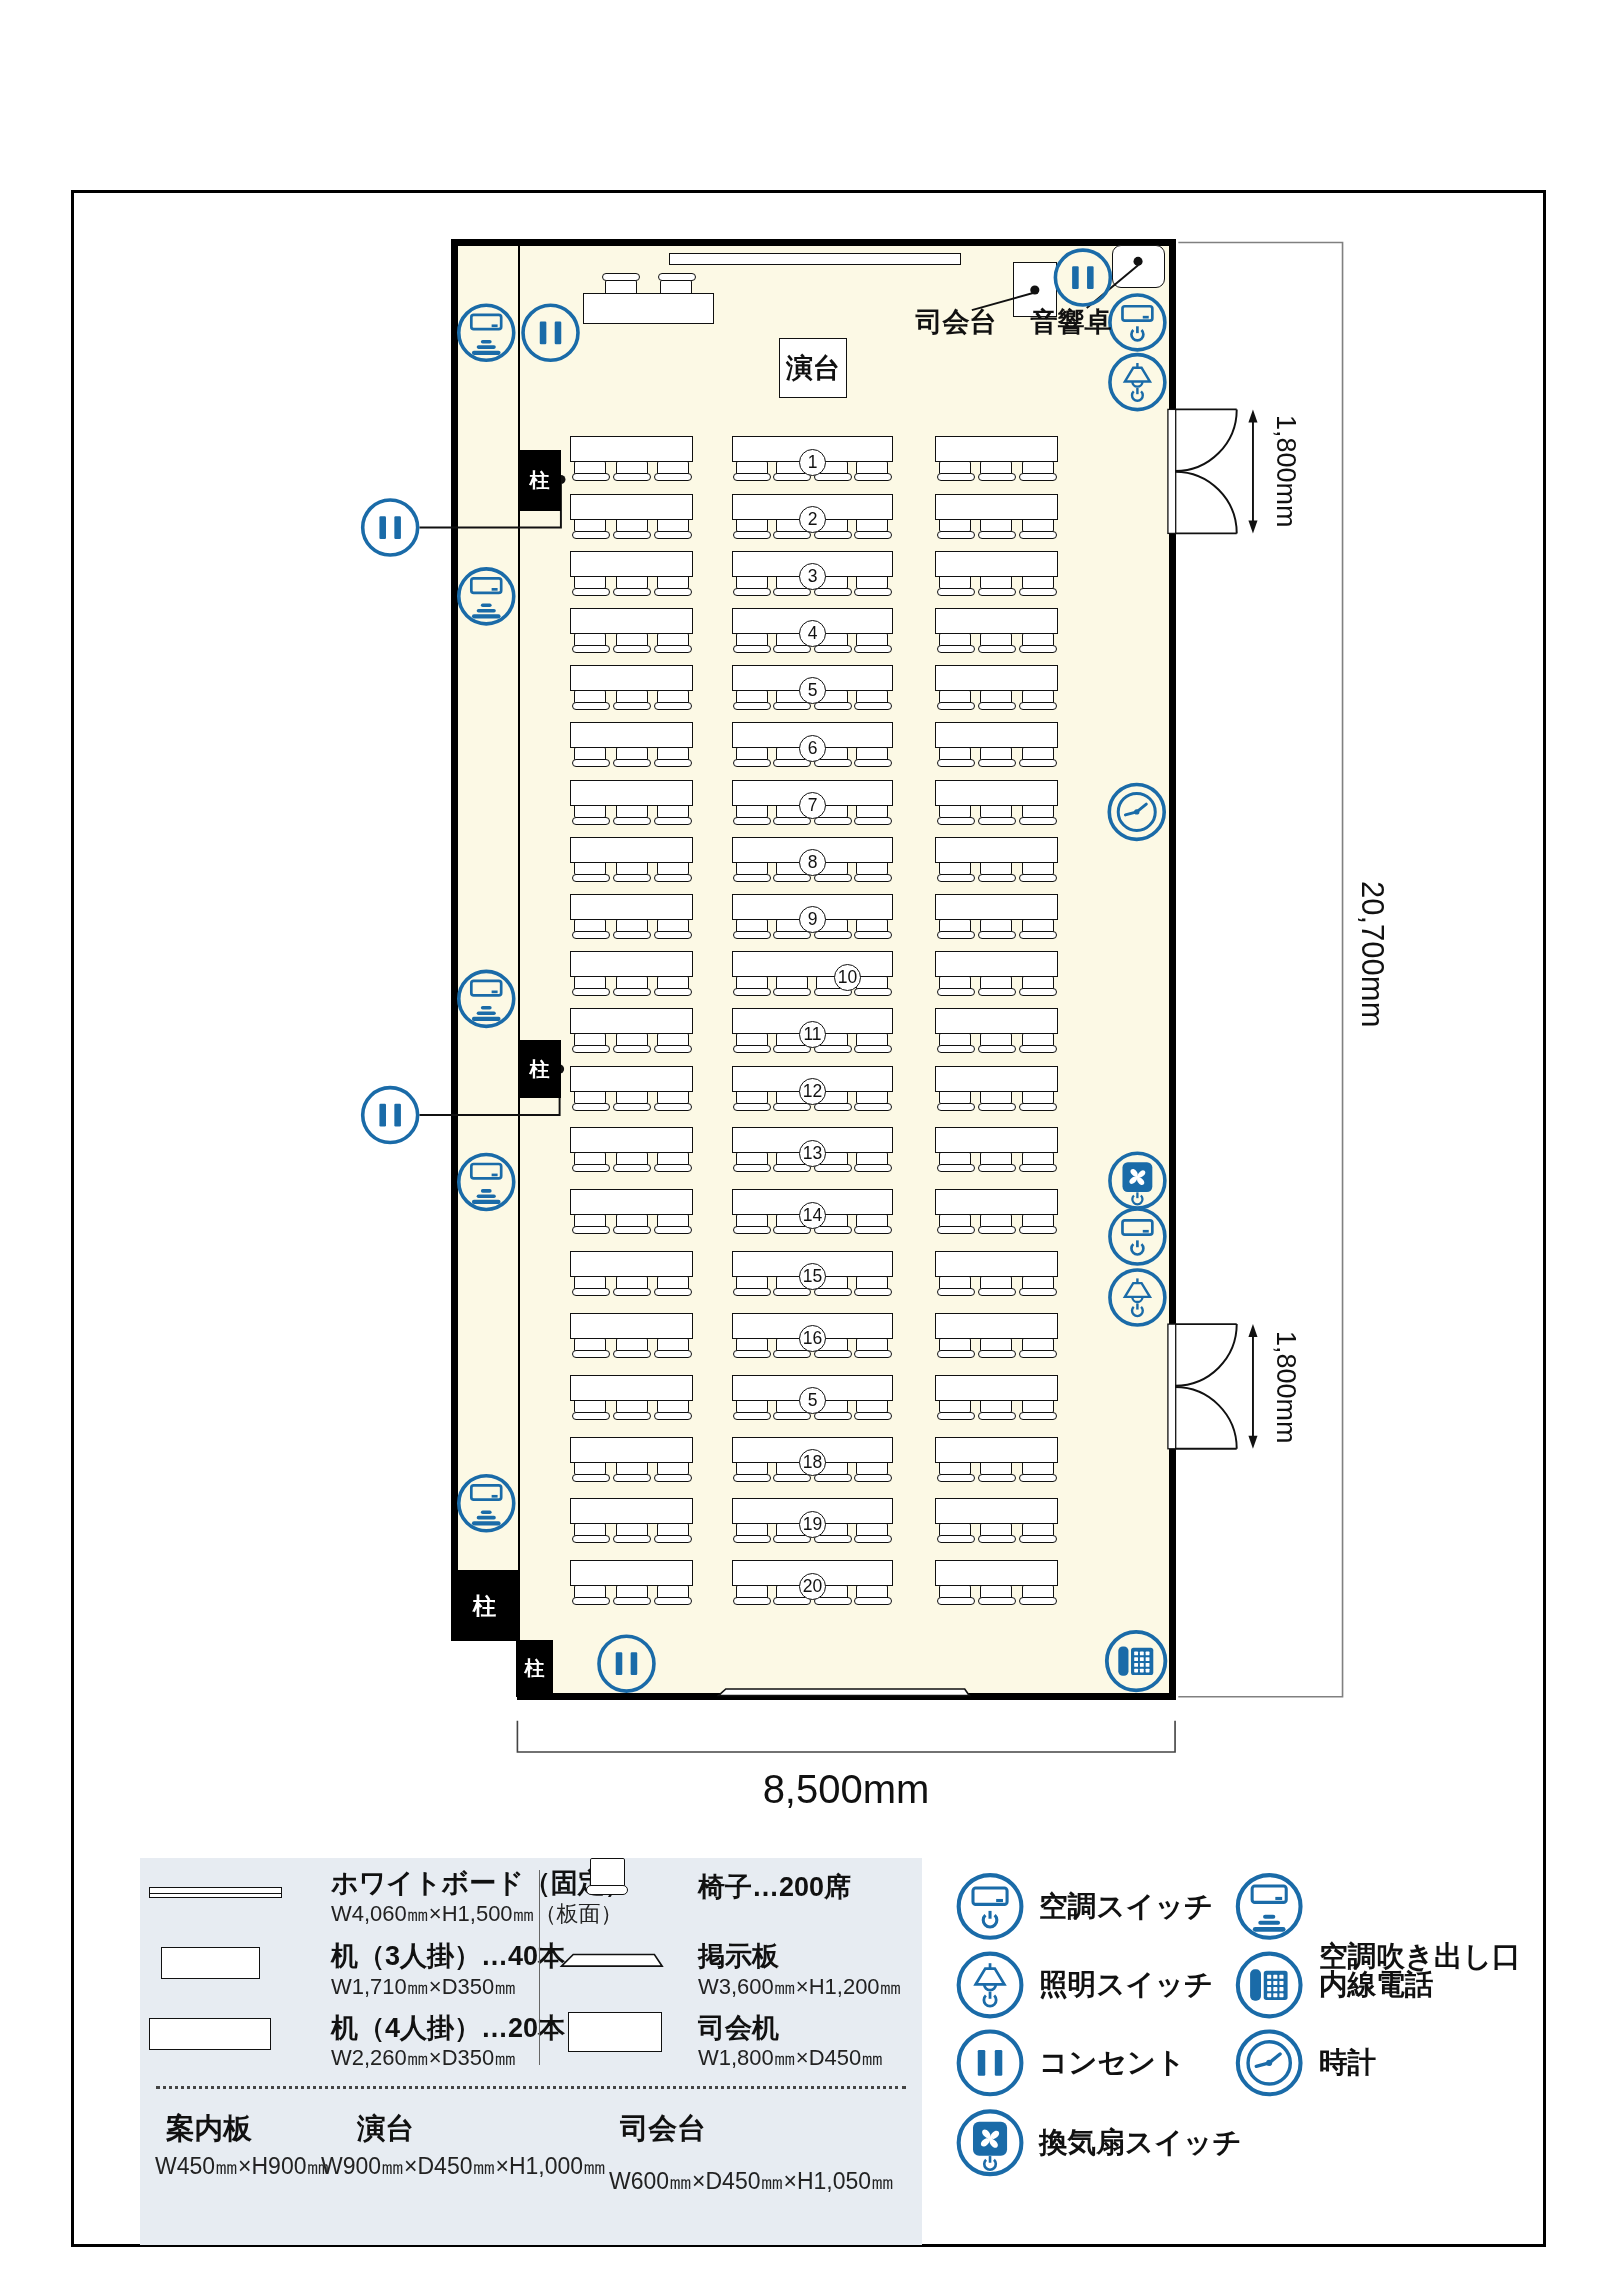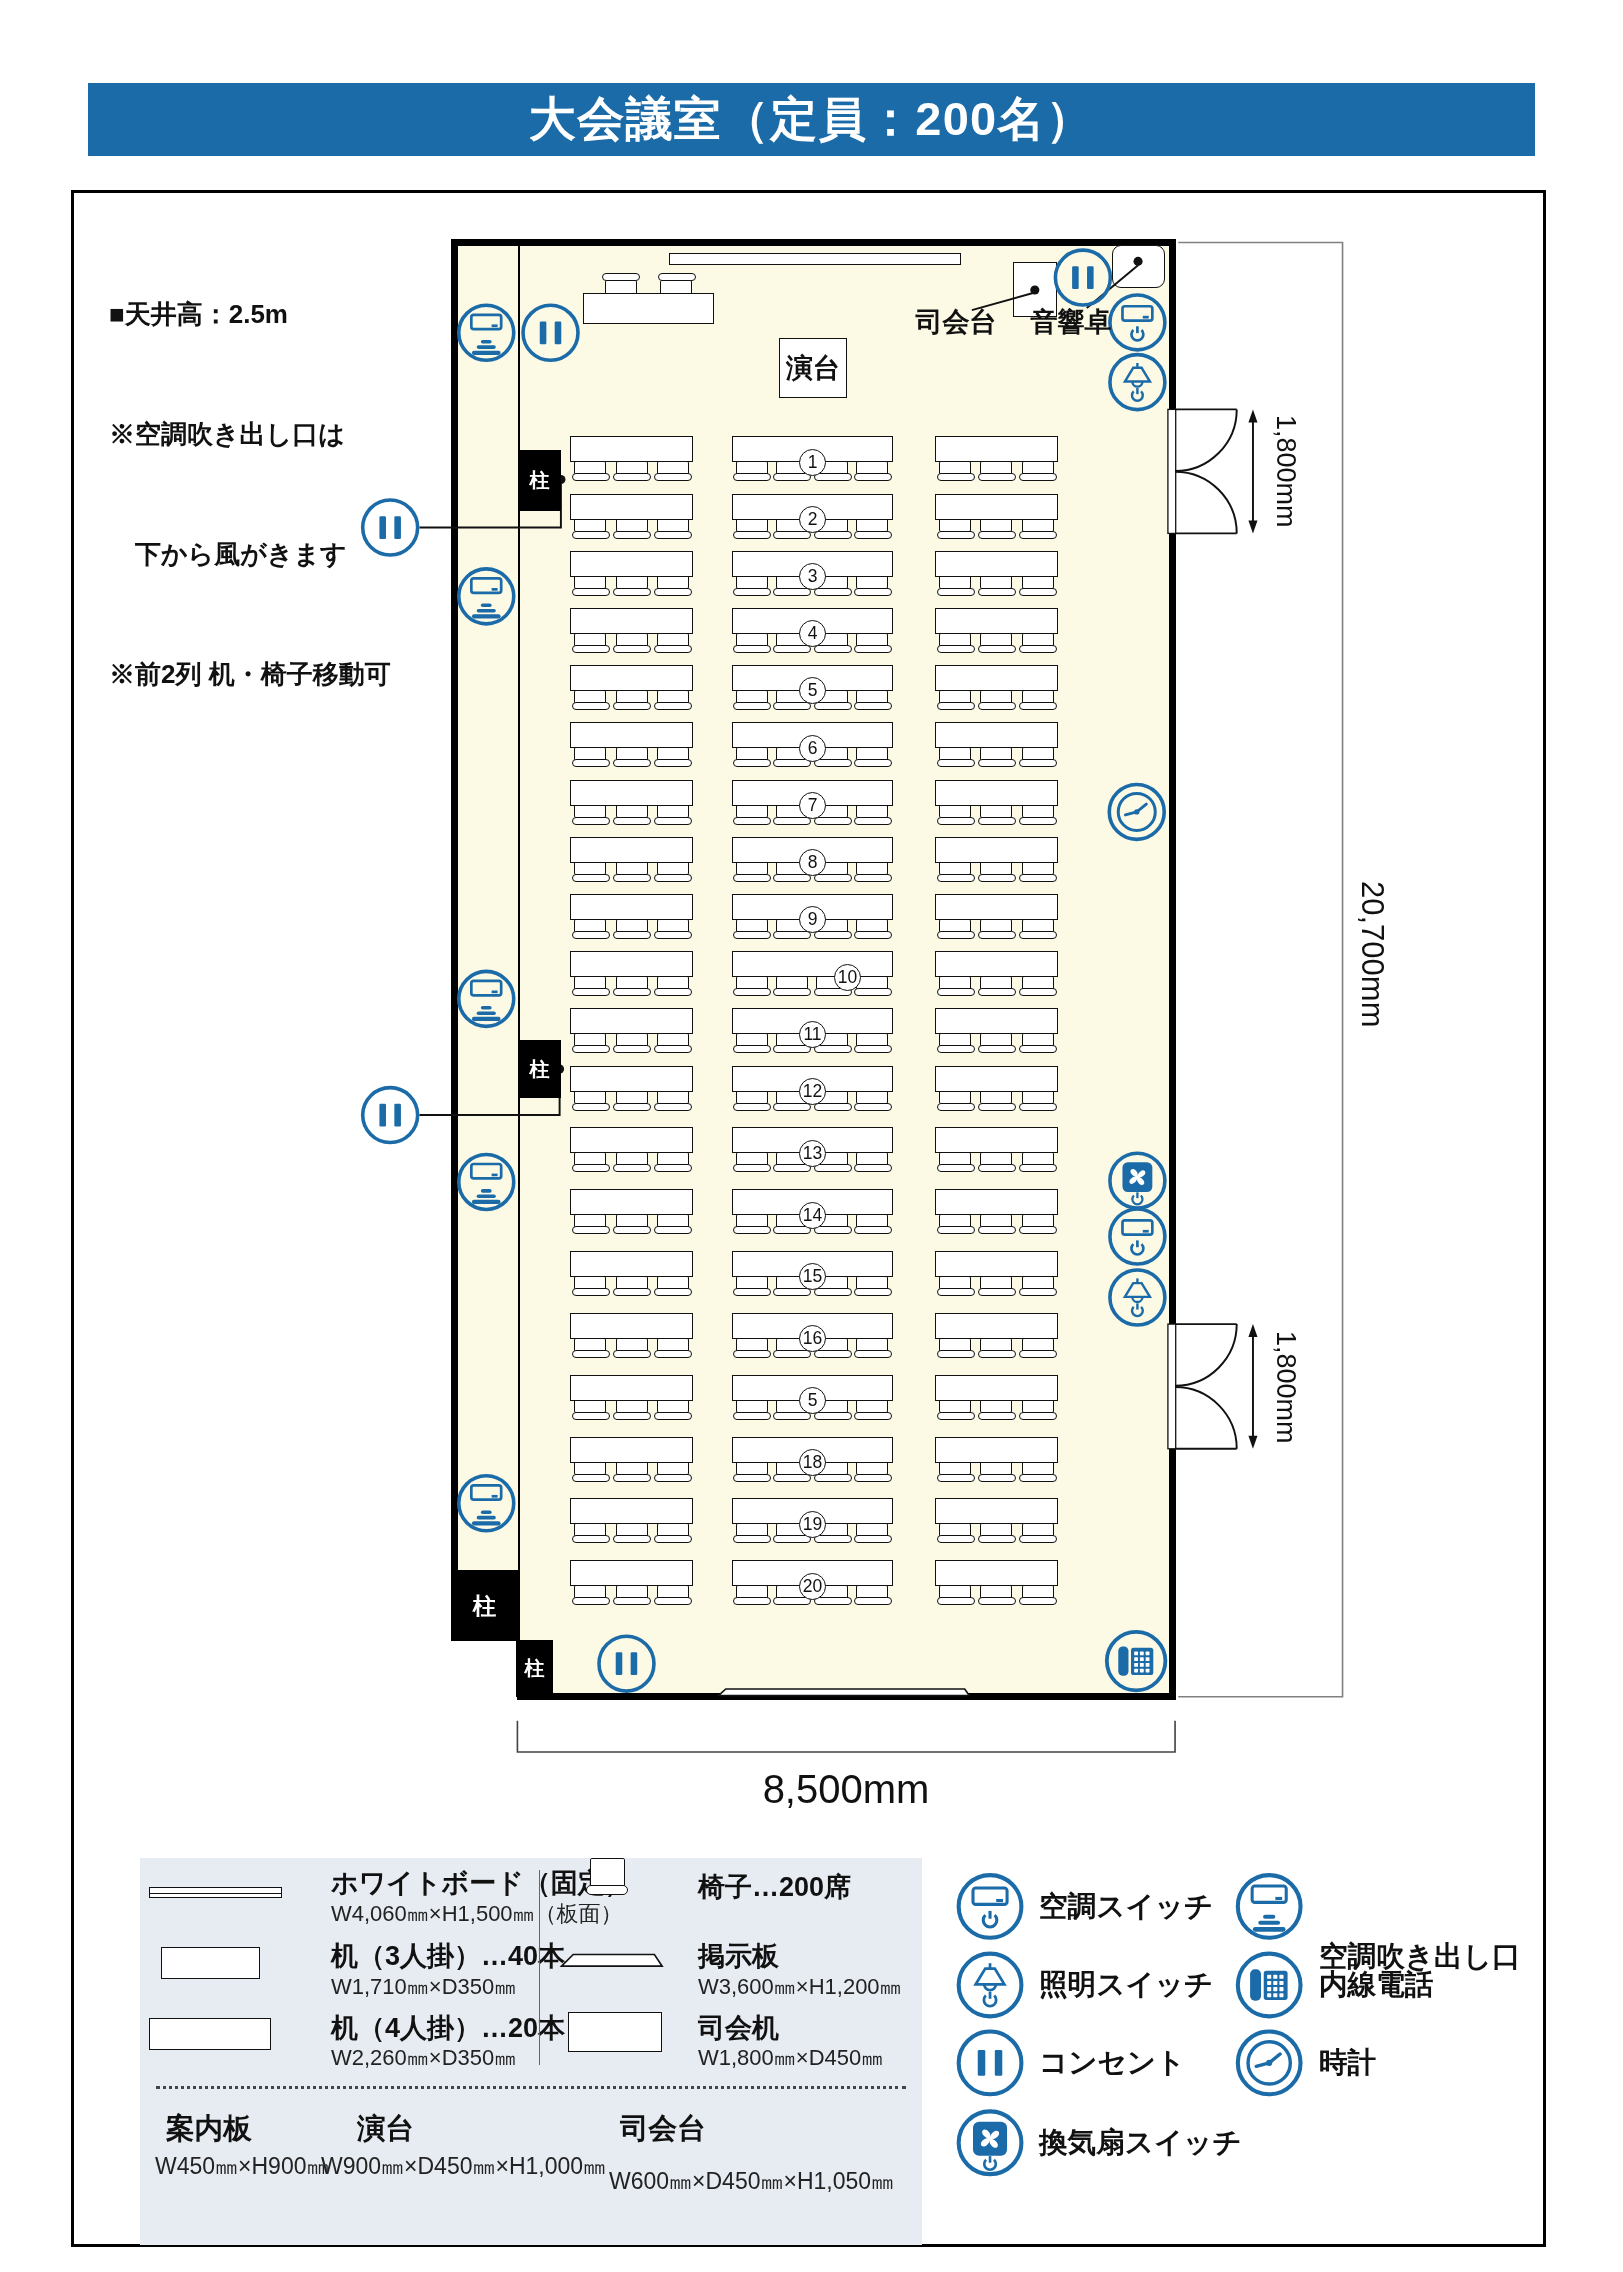--- a/index.html
+++ b/index.html
@@ -42,32 +42,23 @@
   .il-label{font-size:28.6px;font-weight:600;display:flex;align-items:center;z-index:2;}
   svg.overlay{left:0;top:0;z-index:5;pointer-events:none;}
   svg .st{stroke:#1A6BA8;fill:none;}
   svg .fl{fill:#1A6BA8;stroke:none;}
 </style>
 </head>
 <body>
 
 <div class="canvas">
 
-  <div class="abs titlebar" style="background:#1A6BA8;">
-    <h1 style="color:#fff;">大会議室（定員：200名）</h1>
-  </div>
 
   <div class="abs frame"></div>
 
-  <div class="abs notes">
-    <div>■天井高：2.5m</div>
-    <div>※空調吹き出し口は</div>
-    <div>　下から風がきます</div>
-    <div>※前2列 机・椅子移動可</div>
-  </div>
 
   <div class="abs floor" style="background:#FCF9E5;"></div>
   <div class="abs wall" style="left:451px;top:239px;width:725px;height:6.5px;"></div>
   <div class="abs wall" style="left:451px;top:239px;width:6.5px;height:1402px;"></div>
   <div class="abs wall" style="left:516px;top:1693px;width:659px;height:6.5px;"></div>
   <div class="abs wall" style="left:1169px;top:239px;width:6.5px;height:170px;"></div>
   <div class="abs wall" style="left:1169px;top:533px;width:6.5px;height:791px;"></div>
   <div class="abs wall" style="left:1169px;top:1449px;width:6.5px;height:251px;"></div>
   <div class="abs partition"></div>
   <div class="abs notch"></div>

